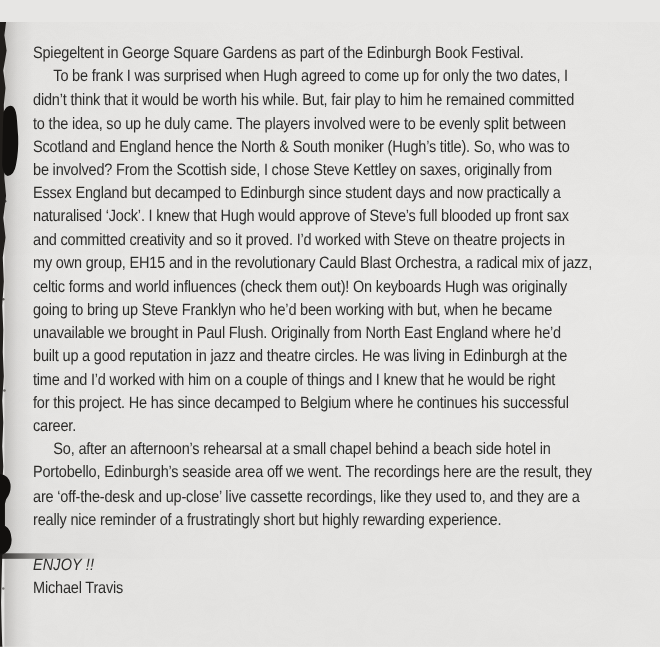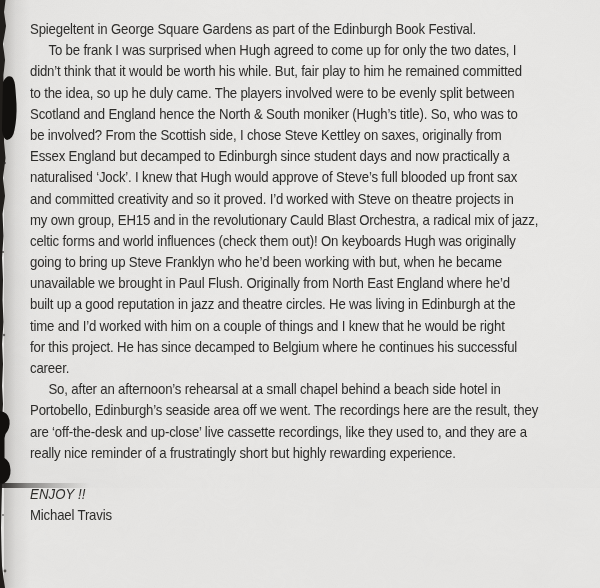--- a/index.html
+++ b/index.html
@@ -6,20 +6,21 @@
     margin: 0; padding: 0;
     width: 600px; height: 588px;
     overflow: hidden;
     background: #e7e6e4;
   }
   .page {
     position: relative;
     width: 600px; height: 488px;
     background: radial-gradient(ellipse at 55% 38%, #edecea 0%, #e9e8e6 55%, #e3e2e0 100%);
     font-family: "Liberation Sans", sans-serif;
+    margin-top: 20px;
   }
   svg.grain {
     position: absolute; top: 0; left: 0;
     width: 600px; height: 588px;
     pointer-events: none;
   }
   .edge-shadow {
     position: absolute; top: 0; left: 4px;
     width: 26px; height: 588px;
     background: linear-gradient(to right, rgba(60,55,50,0.22), rgba(60,55,50,0.07) 45%, rgba(60,55,50,0) 100%);

